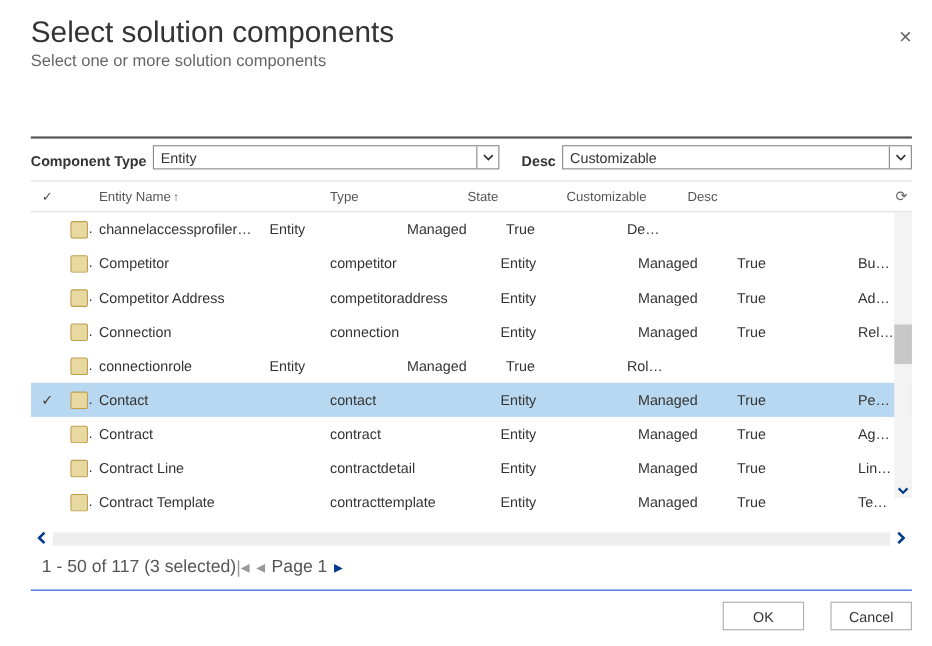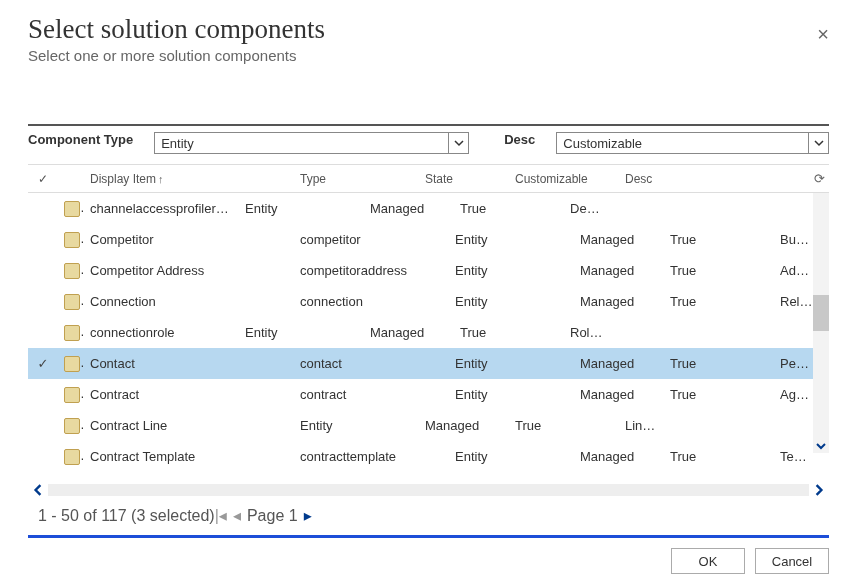--- a/index.html
+++ b/index.html
@@ -22,31 +22,30 @@
     font-size: 20px;
     color: #666;
     cursor: pointer;
     line-height: 1;
   }
   .title {
     font-size: 27px;
     font-weight: 300;
     color: #333;
     margin: 0 0 2px 0;
-    font-family: Liberation Serif, serif;
   }
   .subtitle {
     font-size: 15px;
     color: #666;
     margin: 0 0 60px 0;
   }
   .filter-bar {
     display: flex;
-    align-items: flex-start;
-    gap: 21px;
+    align-items: flex-end;
+    gap: 6px;
     border-top: 2px solid #555;
     padding-top: 6px;
     margin-bottom: 10px;
   }
   .filter-label {
     font-weight: 600;
     font-size: 13px;
   }
   .select-wrap {
     position: relative;
@@ -180,23 +179,23 @@
     display: flex;
     align-items: center;
     gap: 6px;
   }
   .pager-right .pg-nav { color: #999; cursor: pointer; }
   .pager-right .pg-nav.active { color: #003a8c; }
 
   .footer {
     display: flex;
     justify-content: flex-end;
-    gap: 10px;
+    gap: 24px;
     padding: 10px 0 4px 0;
-    border-top: 3px solid #1d4ed8; 
+    border-top: 1px solid #1d4ed8; 
     margin-top: 6px;
   }
   .btn {
     min-width: 74px;
     height: 26px;
     border: 1px solid #ababab;
     background: #fff;
     font-size: 13px;
     color: #333;
     display: flex;
@@ -236,21 +235,21 @@
           </svg>
       </span>
     </div>
   </div>
 
   <div class="grid">
     <div class="grid-head">
       <div class="col c-chk"><span>✓</span></div>
       <div class="col c-ico"></div>
       <div class="col c-disp">
-        <span>Display Item</span><span class="sort-arrow">↑</span>
+        <span>Entity Name</span><span class="sort-arrow">↑</span>
       </div>
       <div class="col c-type">Type</div>
       <div class="col c-state">State</div>
       <div class="col c-cust">Customizable</div>
       <div class="col c-desc">Desc</div>
       <span class="refresh">⟳</span>
     </div>
 
     <div class="grid-body" id="grid-body">
         <div class="row">
@@ -318,20 +317,21 @@
           <div class="col c-name">contract</div>
           <div class="col c-type">Entity</div>
           <div class="col c-state">Managed</div>
           <div class="col c-cust">True</div>
           <div class="col c-desc">Agreen</div>
         </div>
         <div class="row">
           <div class="col c-chk"></div>
           <div class="col c-ico"><span class="icon-box"></span></div>
           <div class="col c-disp">Contract Line</div>
+          <div class="col c-name">contractdetail</div>
           <div class="col c-type">Entity</div>
           <div class="col c-state">Managed</div>
           <div class="col c-cust">True</div>
           <div class="col c-desc">Line ite</div>
         </div>
         <div class="row">
           <div class="col c-chk"></div>
           <div class="col c-ico"><span class="icon-box"></span></div>
           <div class="col c-disp">Contract Template</div>
           <div class="col c-name">contracttemplate</div>

